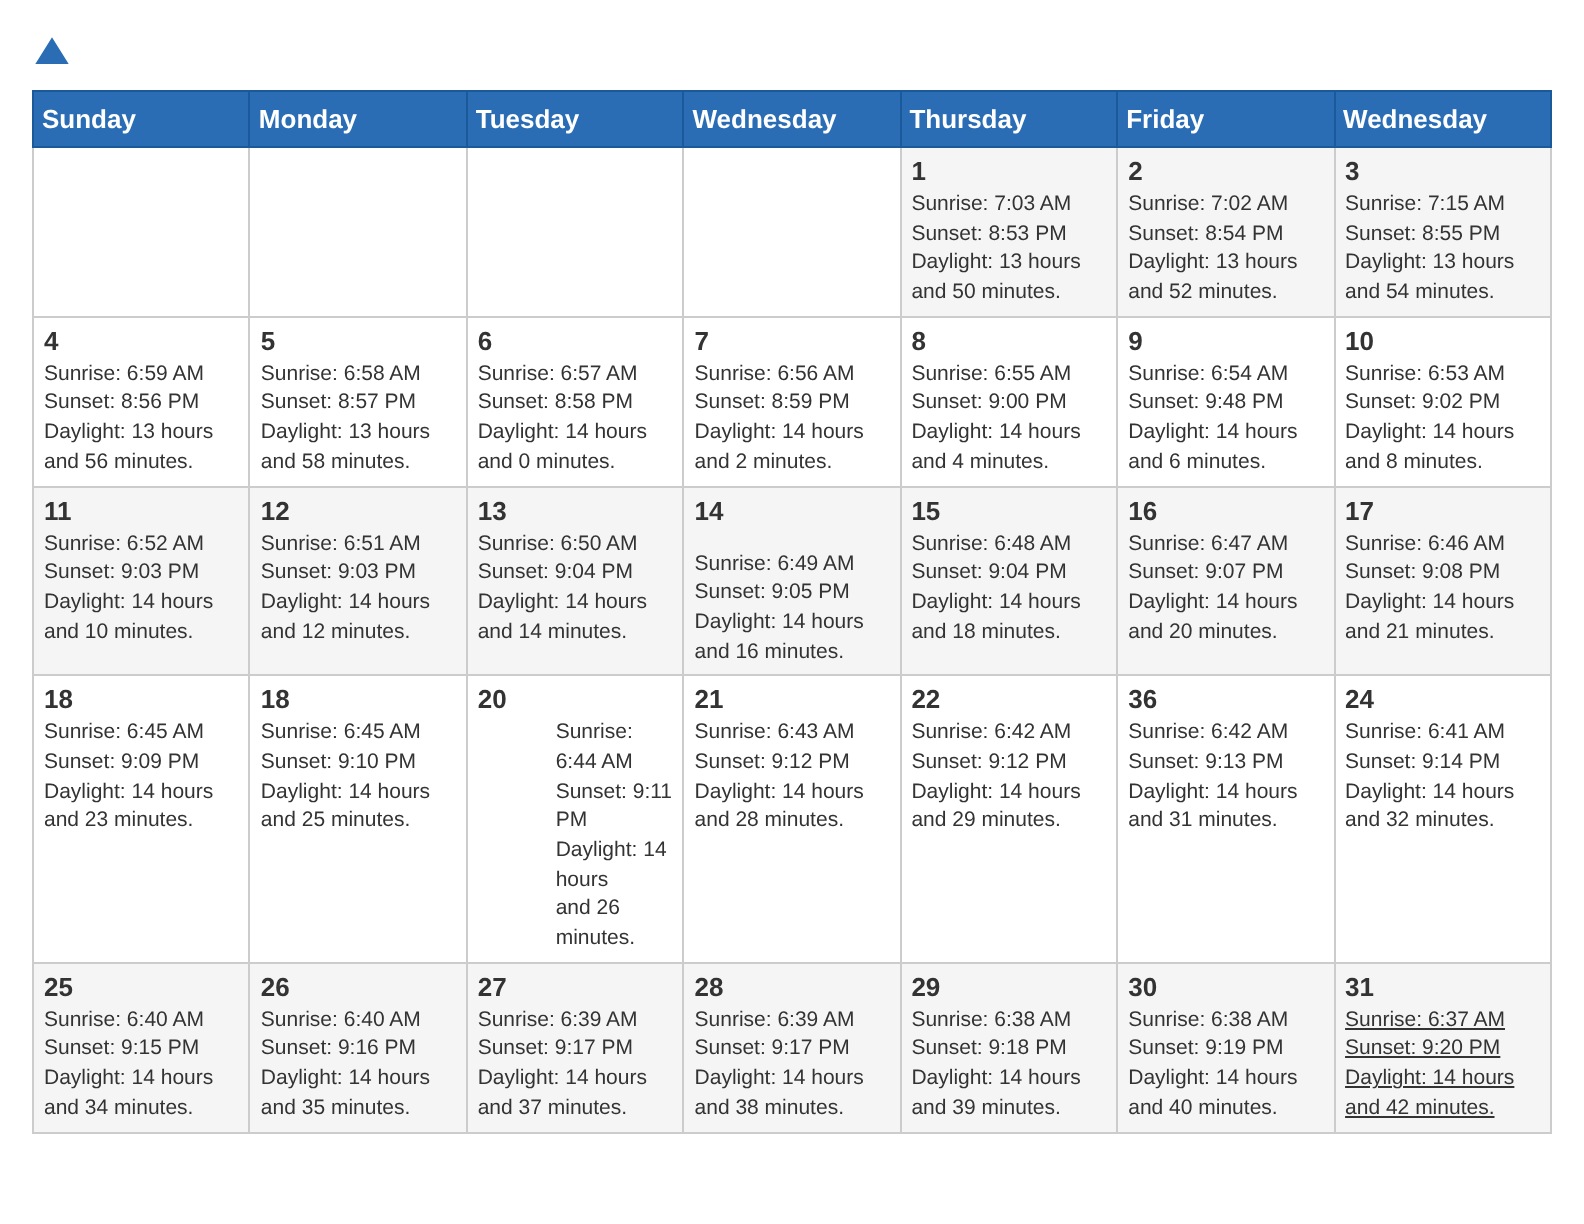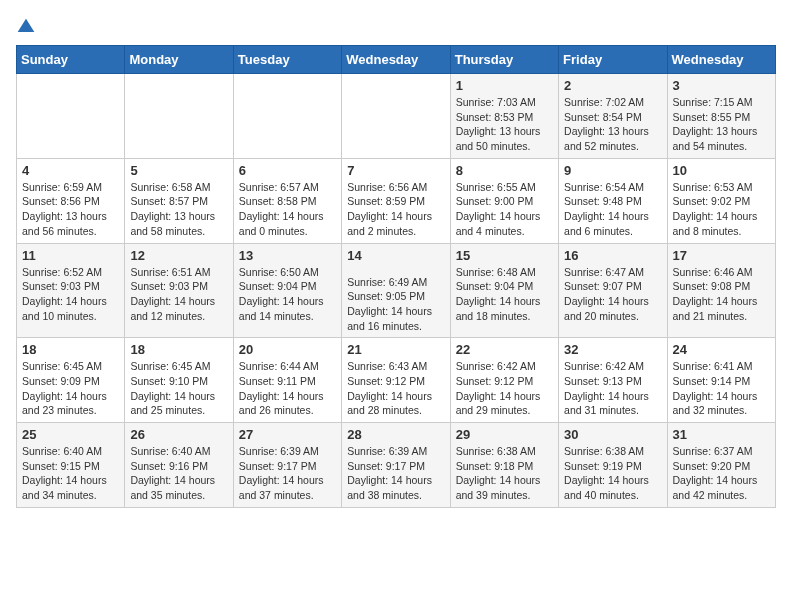--- a/index.html
+++ b/index.html
@@ -260,41 +260,41 @@
         </td>
         <td>
           <span class="day-number">18</span>
           <div class="day-info" style="white-space: pre-line;">Sunrise: 6:45 AM
 Sunset: 9:10 PM
 Daylight: 14 hours
 and 25 minutes.</div>
         </td>
         <td>
           <span class="day-number">20</span>
-          <div class="day-info" style="white-space: pre-line;">Sunrise: 6:44 AM
+          <div class="day-info" style="white-space: pre-line; margin-left: 39px;">Sunrise: 6:44 AM
 Sunset: 9:11 PM
 Daylight: 14 hours
 and 26 minutes.</div>
         </td>
         <td>
           <span class="day-number">21</span>
           <div class="day-info" style="white-space: pre-line;">Sunrise: 6:43 AM
 Sunset: 9:12 PM
 Daylight: 14 hours
 and 28 minutes.</div>
         </td>
         <td>
           <span class="day-number">22</span>
           <div class="day-info" style="white-space: pre-line;">Sunrise: 6:42 AM
 Sunset: 9:12 PM
 Daylight: 14 hours
 and 29 minutes.</div>
         </td>
         <td>
-          <span class="day-number">32</span>
+          <span class="day-number">36</span>
           <div class="day-info" style="white-space: pre-line;">Sunrise: 6:42 AM
 Sunset: 9:13 PM
 Daylight: 14 hours
 and 31 minutes.</div>
         </td>
         <td>
           <span class="day-number">24</span>
           <div class="day-info" style="white-space: pre-line;">Sunrise: 6:41 AM
 Sunset: 9:14 PM
 Daylight: 14 hours
@@ -339,20 +339,20 @@
         </td>
         <td>
           <span class="day-number">30</span>
           <div class="day-info" style="white-space: pre-line;">Sunrise: 6:38 AM
 Sunset: 9:19 PM
 Daylight: 14 hours
 and 40 minutes.</div>
         </td>
         <td>
           <span class="day-number">31</span>
-          <div class="day-info" style="white-space: pre-line;">Sunrise: 6:37 AM
+          <div class="day-info" style="white-space: pre-line; text-decoration: underline;">Sunrise: 6:37 AM
 Sunset: 9:20 PM
 Daylight: 14 hours
 and 42 minutes.</div>
         </td>
       </tr>
     </tbody>
 </table>
 
 </body></html>

